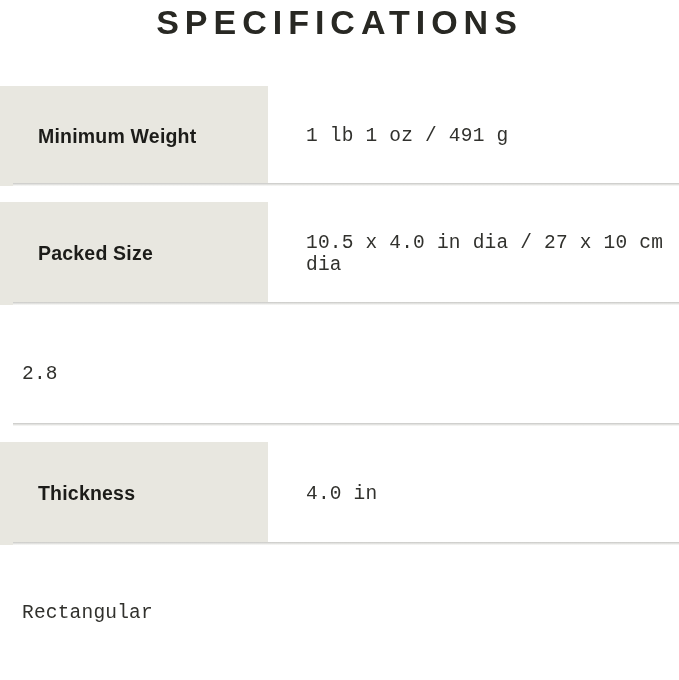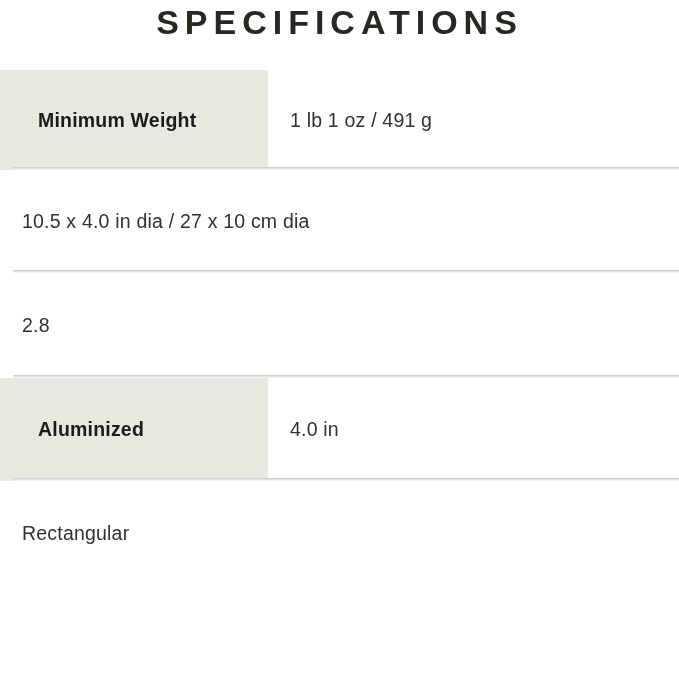--- a/index.html
+++ b/index.html
@@ -3,21 +3,21 @@
 <meta charset="utf-8">
 <style>
   :root {
     --page-bg: #ffffff;
     --label-col-bg: #e8e7e0;
     --title-color: #282823;
     --label-color: #1c1c19;
     --value-color: #31312d;
     --divider-color: #c7c7c4;
   }
-  * { margin: 0; padding: 0; box-sizing: border-box; }
+  * { margin: 0; padding: 0; box-sizing: border-box; gap: 16px; }
   html, body {
     width: 679px;
     height: 680px;
     background: var(--page-bg);
     font-family: "Liberation Sans", "DejaVu Sans", sans-serif;
     overflow: hidden;
   }
   .page {
     width: 679px;
     height: 680px;
@@ -71,20 +71,21 @@
   .spec-value-cell {
     flex: 1 1 auto;
     background: var(--page-bg);
     display: flex;
     align-items: center;
     padding-left: 22px;
     font-size: 19.5px;
     font-weight: 400;
     color: var(--value-color);
     letter-spacing: 0.2px;
+    font-family: Liberation Mono, monospace;
   }
   .row-divider {
     position: absolute;
     left: 13px;
     right: 0;
     bottom: 0;
     height: 3px;
     background: linear-gradient(to bottom, #c7c7c4 0%, #dddddb 40%, #fbfbf9 100%);
     pointer-events: none;
   }
@@ -101,31 +102,32 @@
 
   <div class="spec-table">
 
     <div class="spec-row">
       <div class="spec-label-cell">Minimum Weight</div>
       <div class="spec-value-cell">1 lb 1 oz / 491 g</div>
       <div class="row-divider"></div>
     </div>
 
     <div class="spec-row">
+      <div class="spec-label-cell">Packed Size</div>
       <div class="spec-value-cell">10.5 x 4.0 in dia / 27 x 10 cm dia</div>
       <div class="row-divider"></div>
     </div>
 
     <div class="spec-row">
       <div class="spec-value-cell">2.8</div>
       <div class="row-divider"></div>
     </div>
 
     <div class="spec-row">
-      <div class="spec-label-cell">Aluminized</div>
+      <div class="spec-label-cell">Thickness</div>
       <div class="spec-value-cell">4.0 in</div>
       <div class="row-divider"></div>
     </div>
 
 
     <div class="spec-row">
       <div class="spec-value-cell">Rectangular</div>
 
     </div>
 

